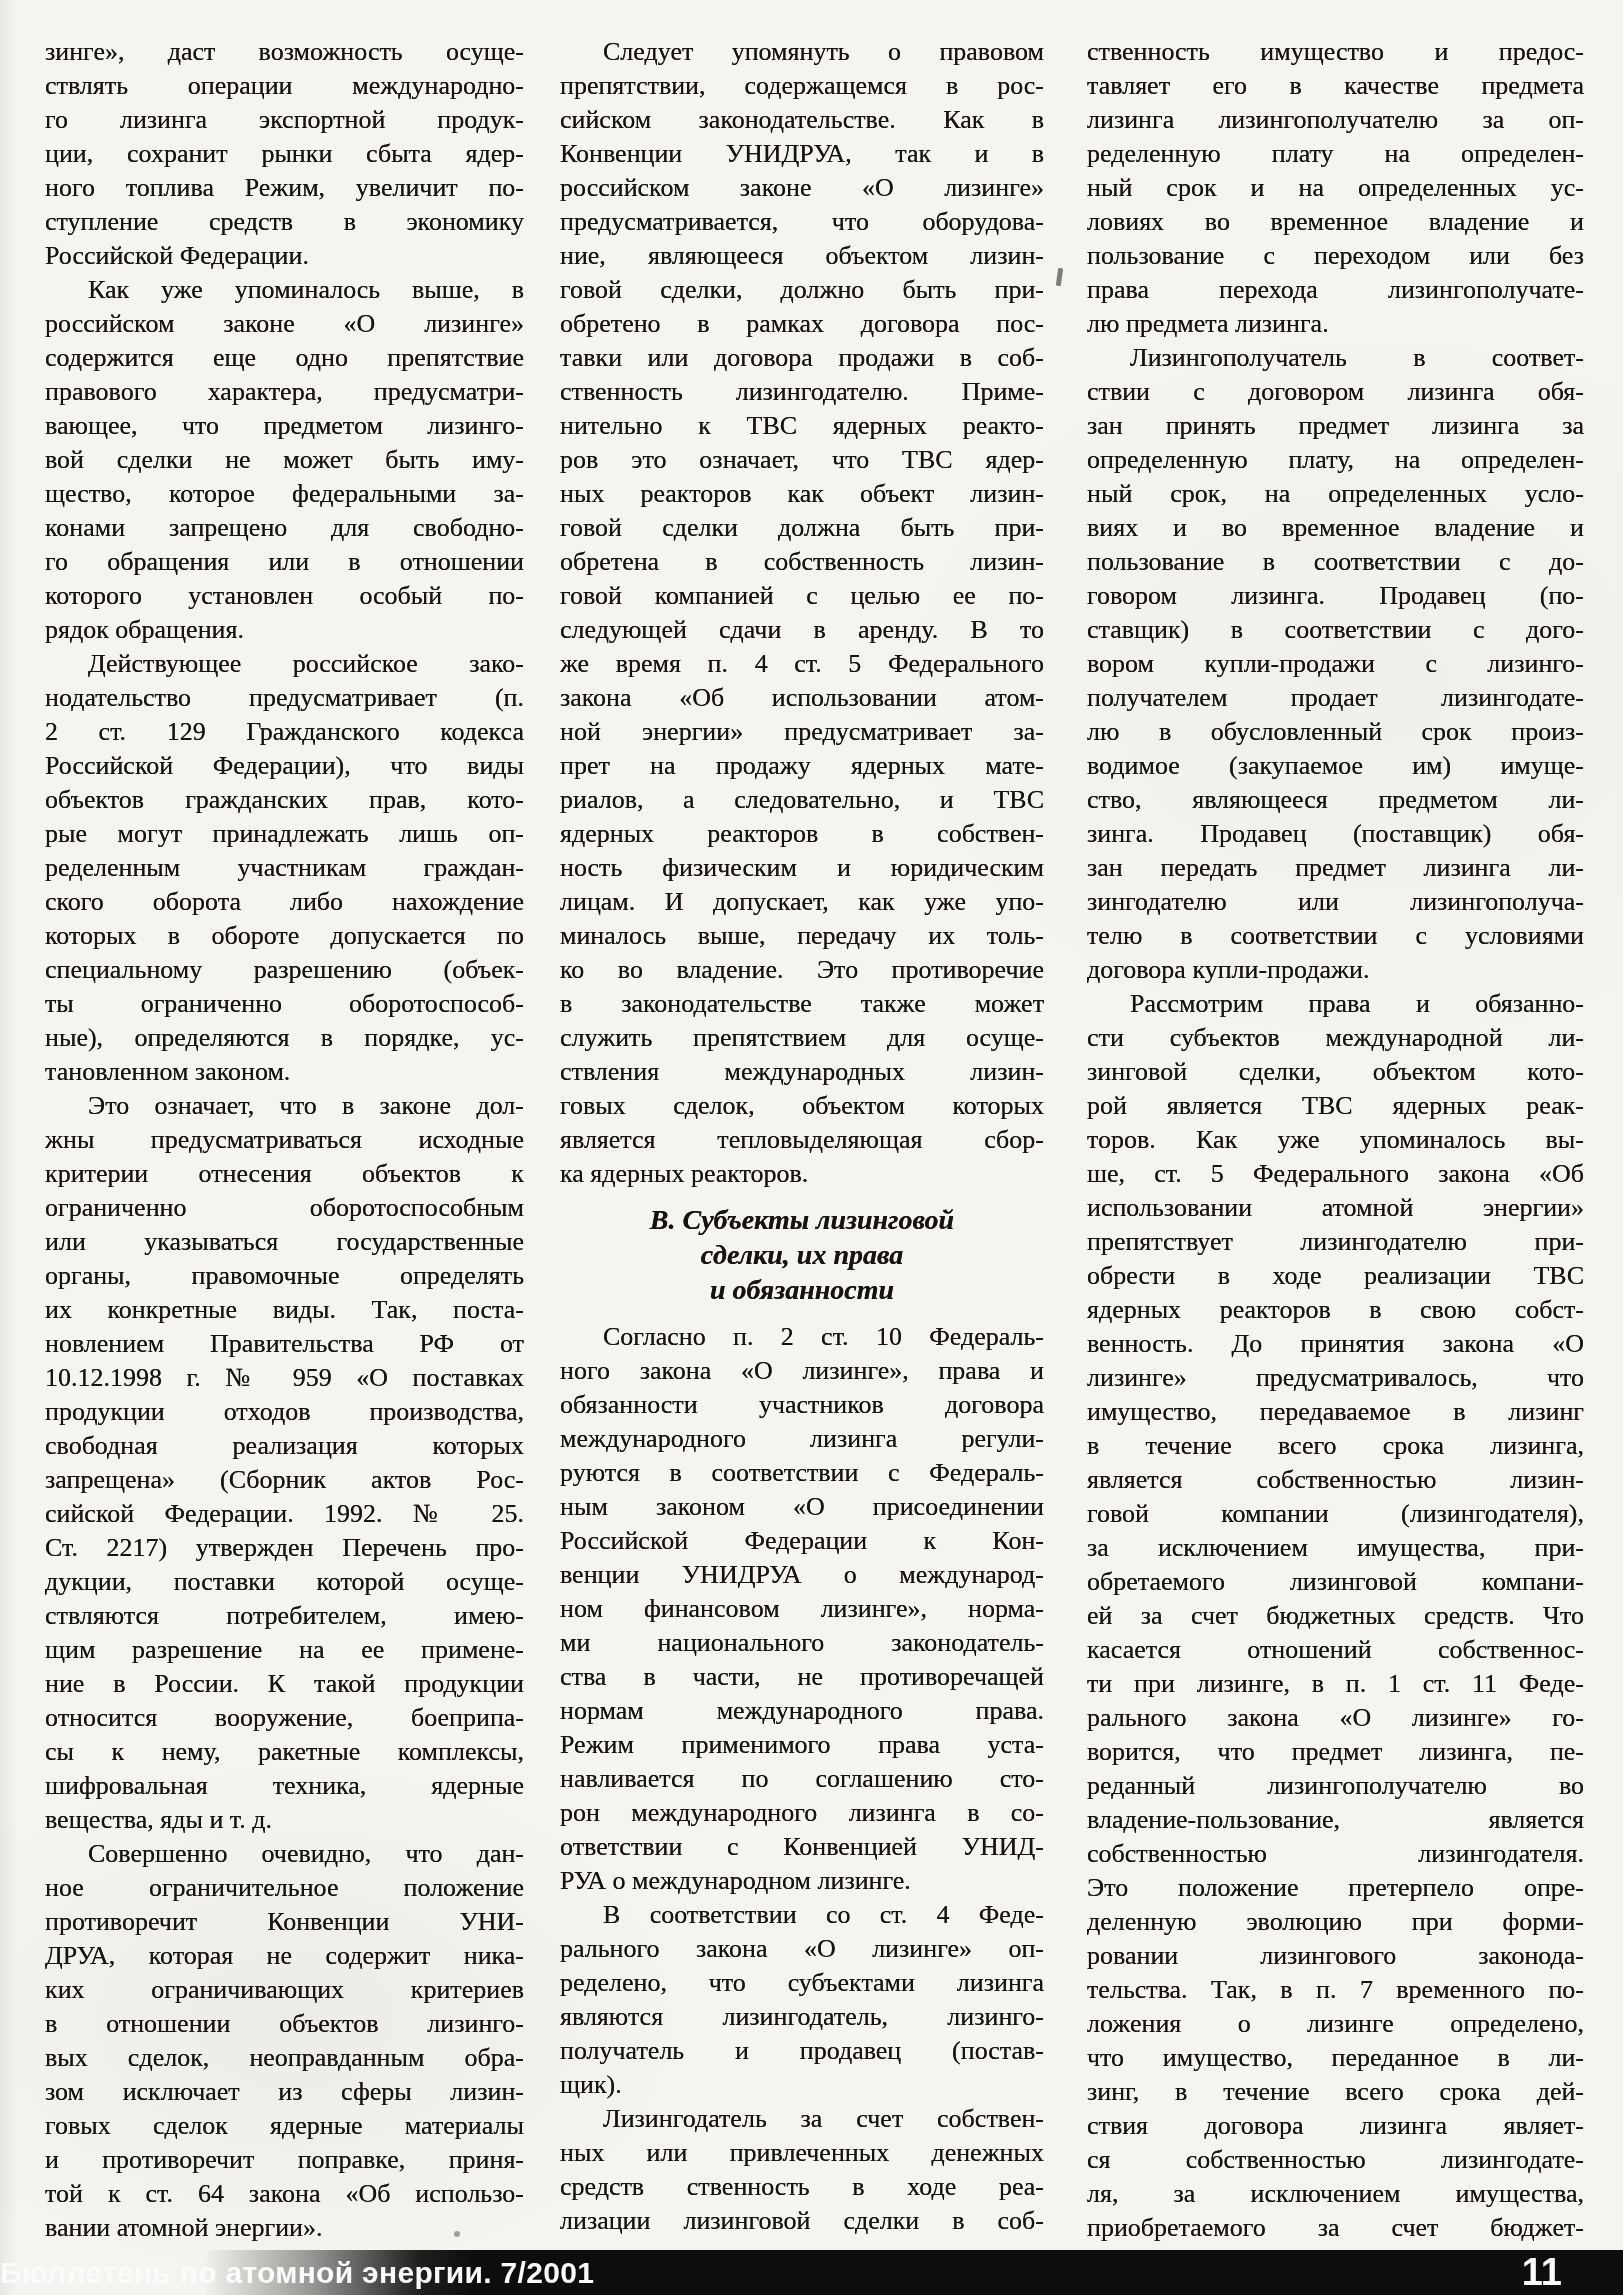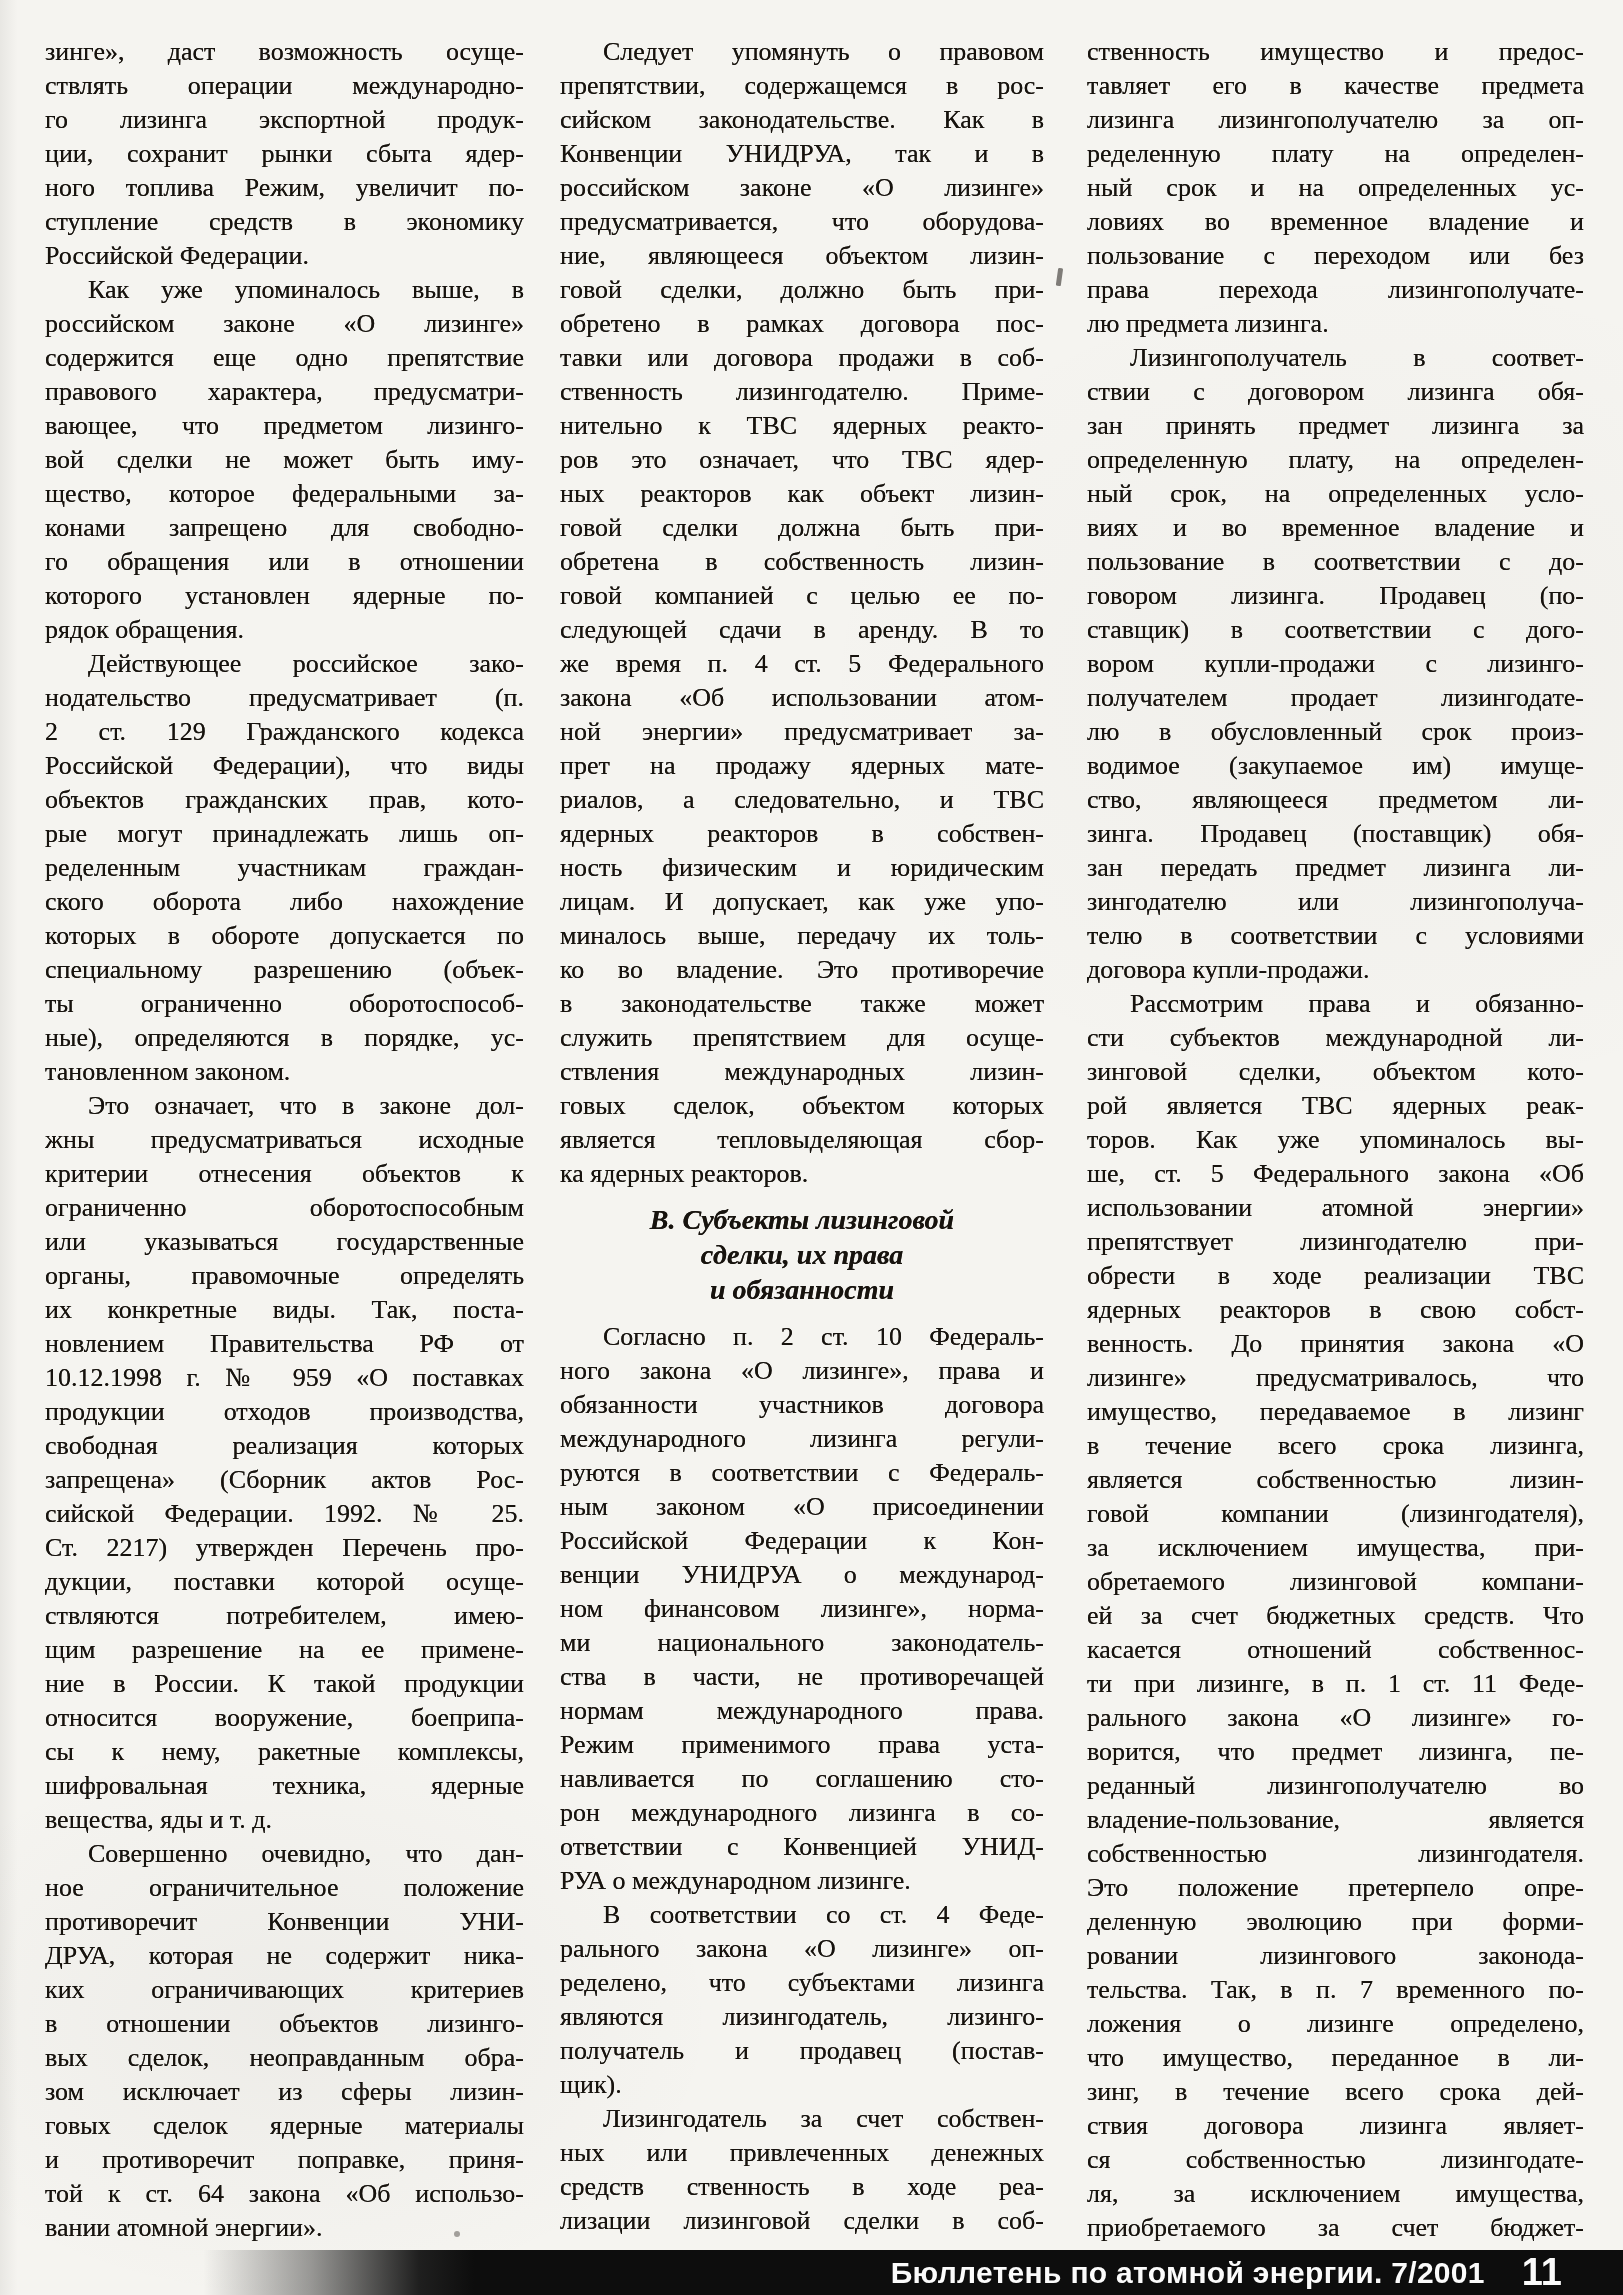--- a/index.html
+++ b/index.html
@@ -51,21 +51,21 @@
     left: 0; top: 2250px;
     width: 1624px; height: 45px;
     box-sizing: border-box;
     background: linear-gradient(90deg,
       rgba(13,13,13,0) 203px,
       rgba(13,13,13,0.40) 311px,
       rgba(13,13,13,0.92) 419px,
       #0d0d0d 474px);
     display: flex;
     align-items: center;
-    justify-content: flex-end;
+    justify-content: space-between;
     gap: 37px;
     padding-right: 62px;
   }
   .footer-title {
     font-family: "Liberation Sans", sans-serif;
     font-weight: bold;
     font-size: 30px;
     color: #fbfbfb;
     letter-spacing: 0.3px;
     white-space: nowrap;
@@ -102,21 +102,21 @@
       <div class="para">
         <div class="line indent">Как уже упоминалось выше, в</div>
         <div class="line">российском законе «О лизинге»</div>
         <div class="line">содержится еще одно препятствие</div>
         <div class="line">правового характера, предусматри-</div>
         <div class="line">вающее, что предметом лизинго-</div>
         <div class="line">вой сделки не может быть иму-</div>
         <div class="line">щество, которое федеральными за-</div>
         <div class="line">конами запрещено для свободно-</div>
         <div class="line">го обращения или в отношении</div>
-        <div class="line">которого установлен ядерные по-</div>
+        <div class="line">которого установлен особый по-</div>
         <div class="line endline">рядок обращения.</div>
       </div>
       <div class="para">
         <div class="line indent">Действующее российское зако-</div>
         <div class="line">нодательство предусматривает (п.</div>
         <div class="line">2 ст. 129 Гражданского кодекса</div>
         <div class="line">Российской Федерации), что виды</div>
         <div class="line">объектов гражданских прав, кото-</div>
         <div class="line">рые могут принадлежать лишь оп-</div>
         <div class="line">ределенным участникам граждан-</div>

